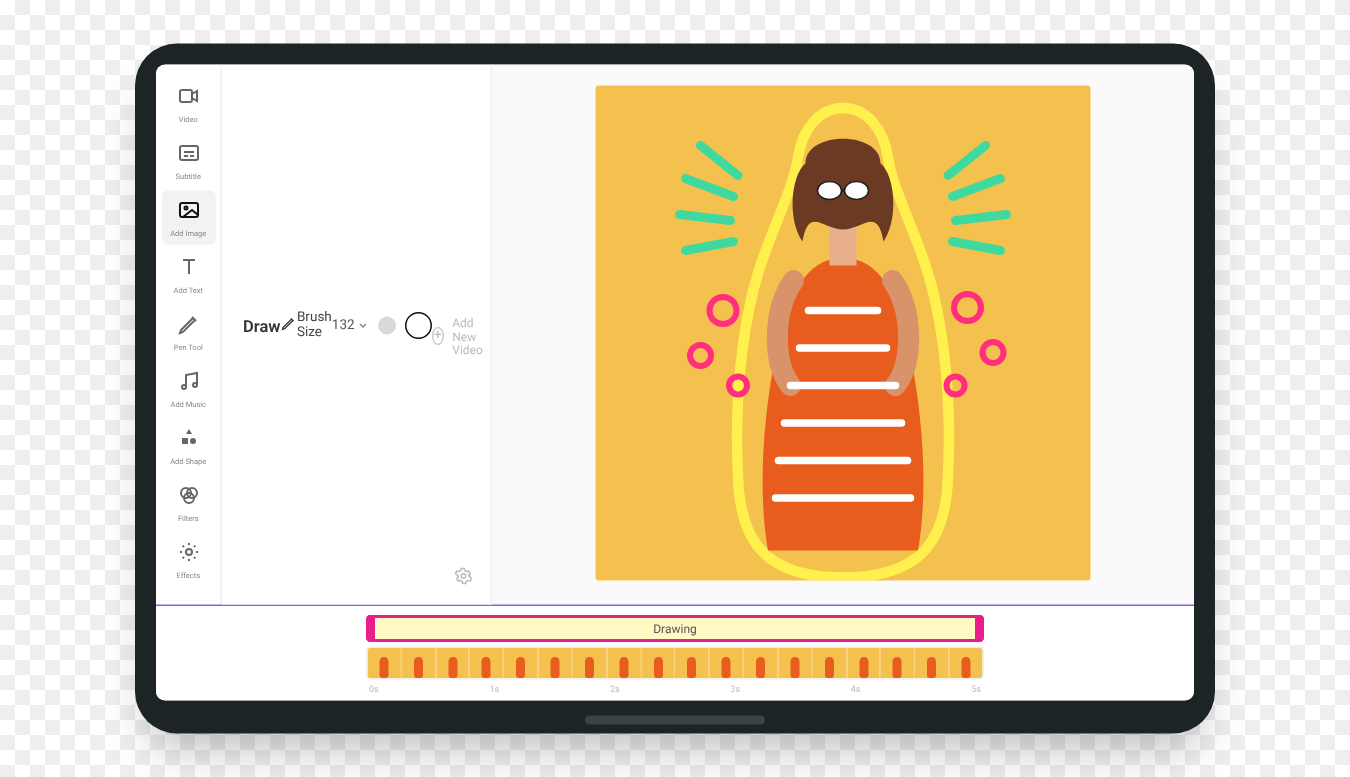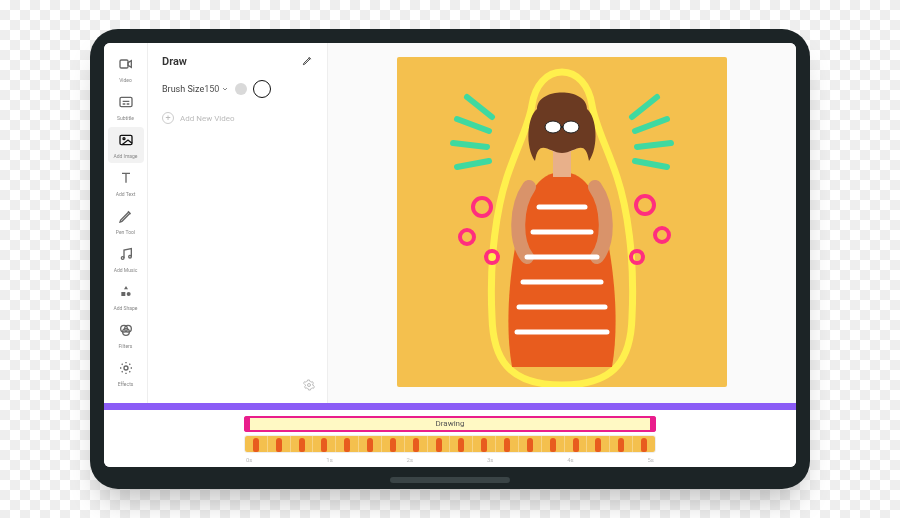--- a/index.html
+++ b/index.html
@@ -36,21 +36,21 @@
   }
   .rail-item{
     width:36px; display:flex; flex-direction:column; align-items:center; justify-content:center;
     padding:5px 0 4px 0; border-radius:4px; cursor:pointer; color:#666;
   }
   .rail-item.active{ background:#f2f2f2; color:#111;}
   .rail-item svg{ width:16px; height:16px; }
   .rail-label{ font-size:5px; margin-top:2px; text-align:center; line-height:1; color:#888;}
   .panel{
     width:180px; background:#fff; border-right:1px solid #eee; padding:12px 14px; font-size:10px; color:#333;
-    display:flex; flex-direction:column; position:relative;
+    display:flex; position:relative;
   }
   .panel-head{ display:flex; align-items:center; justify-content:space-between; margin-bottom:12px;}
   .panel-title{ font-size:11px; font-weight:600;}
   .row{ display:flex; align-items:center; justify-content:flex-start; margin-bottom:12px;}
   .row-label{ font-size:9px; color:#444;}
   .brush-ctrl{ display:flex; align-items:center; gap:6px;}
   .brush-val{ font-size:9px; color:#555; display:flex; align-items:center; gap:2px;}
   .swatch-sm{ width:12px; height:12px; border-radius:50%; background:#d9d9d9;}
   .swatch-lg{ width:18px; height:18px; border-radius:50%; background:#fff; border:1.5px solid #111;}
   .layer-icons{ display:flex; gap:8px; align-items:center; color:#888;}
@@ -58,21 +58,21 @@
   .add{ display:flex; align-items:center; gap:6px; color:#bbb; font-size:8px; margin-top:2px;}
   .add .plus{ width:12px;height:12px;border:1px solid #ccc;border-radius:50%;display:flex;align-items:center;justify-content:center;font-size:9px;line-height:1;}
   .gear{ position:absolute; bottom:10px; right:12px; color:#bbb;}
   .gear svg{width:12px;height:12px;}
   .canvas-wrap{ flex:1; display:flex; align-items:flex-start; justify-content:center; padding:14px 20px 6px 20px; background:#fafafa;}
   .canvas{
     width:330px; height:330px; background:#f4c04e; border-radius:2px; position:relative; overflow:hidden;
   }
   
   .timeline{
-    height:64px; background:#fff; border-top:7px solid #8b5cf6; padding:6px 140px 4px 140px;
+    height:64px; background:#fff; border-top:1px solid #8b5cf6; padding:6px 140px 4px 140px;
     display:flex; flex-direction:column; gap:3px;
   }
   .track{
     height:20px; border:2px solid #e91e8c; border-radius:3px; background:#fff9c4;
     display:flex; align-items:center; justify-content:center; font-size:8px; color:#555;
     position:relative;
   }
   .track .handle{position:absolute; top:-2px; bottom:-2px; width:6px; background:#e91e8c;}
   .track .handle.l{left:-2px; border-radius:3px 0 0 3px;}
   .track .handle.r{right:-2px; border-radius:0 3px 3px 0;}
@@ -161,21 +161,21 @@
         <div class="panel-head">
           <span class="panel-title">Draw</span>
           <span><svg width="11" height="11" viewBox="0 0 24 24" fill="none" stroke="#333" stroke-width="2">
                 <path d="M3 21l3-1L18 8l-2-2L4 18l-1 3zM15 5l4 4"></path>
               </svg></span>
         </div>
         <div class="row">
           <span class="row-label">Brush Size</span>
           <div class="brush-ctrl">
             <span class="brush-val">
-              <span>150</span>
+              <span>132</span>
               <svg width="8" height="8" viewBox="0 0 24 24" fill="none" stroke="#888" stroke-width="3">
                   <path d="M6 9l6 6 6-6"></path>
                 </svg>
             </span>
             <span class="swatch-sm"></span>
             <span class="swatch-lg"></span>
           </div>
         </div>
         <div class="add">
           <span class="plus">+</span>

